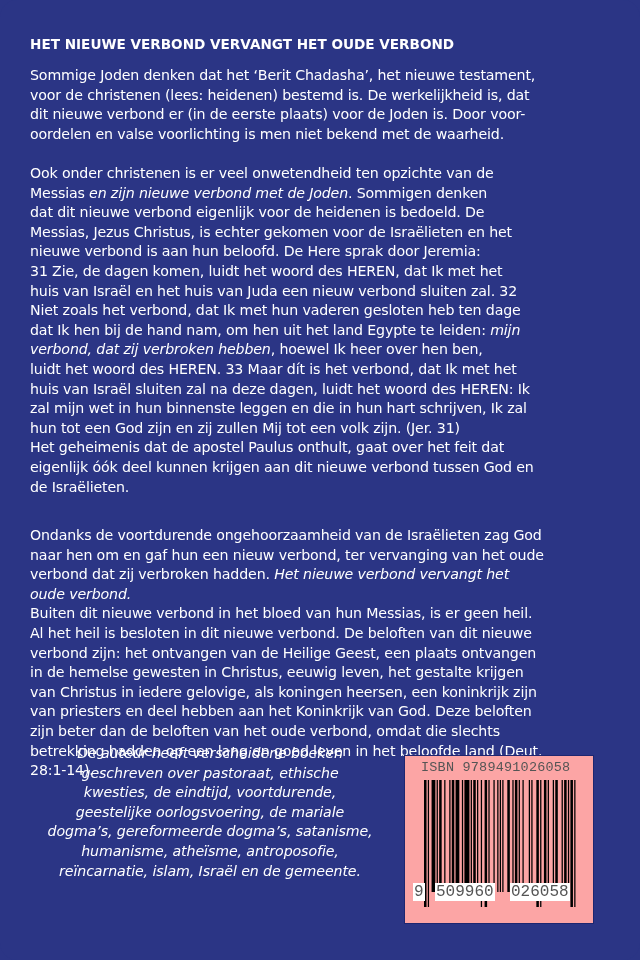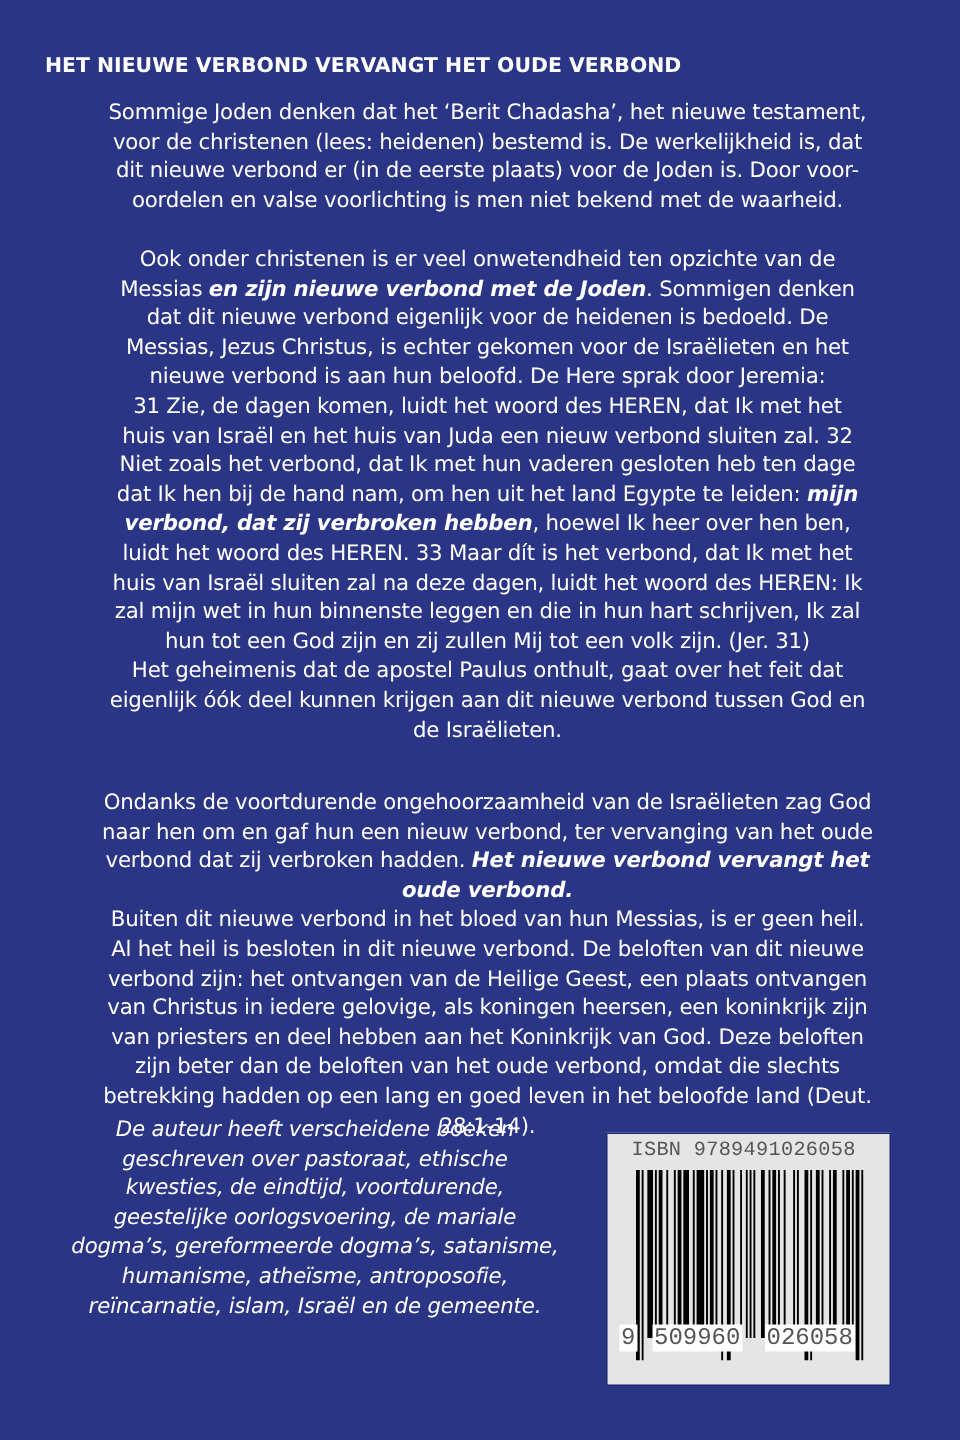--- a/index.html
+++ b/index.html
@@ -12,33 +12,33 @@
   }
   .page { position: absolute; left: 0; top: 0; width: 640px; height: 960px; background: #2b3585; border-radius: 17px; }
   .title {
     position: absolute; left: 30px; top: 36px; width: 590px;
     font-size: 13.6px; font-weight: bold; letter-spacing: 0; white-space: nowrap;
   }
   .para {
     position: absolute; left: 30px; width: 590px;
     font-size: 14.2px; line-height: 19.6px; letter-spacing: -0.15px;
   }
-  .para .line { display: block; white-space: nowrap; text-align: center; }
-  .bi { font-weight: bold; font-style: italic; }
+  .para .line { display: block; white-space: nowrap; }
+  .bi { font-weight: normal; font-style: italic; }
   #p1 { top: 66px; }
   #p2 { top: 164px; }
   #p3 { top: 526px; }
   .author {
     position: absolute; left: 30px; top: 744px; width: 360px;
     font-size: 14.2px; line-height: 19.6px; font-style: italic; letter-spacing: -0.1px;
   }
   .author .line { display: block; white-space: nowrap; text-align: center; }
   .barcode-box {
     position: absolute; left: 404px; top: 755px; width: 188px; height: 167px;
-    background: #e5e5e5; border: 1px solid #1d2670;
+    background: #fca5a5; border: 1px solid #1d2670;
   }
   .isbn-label {
     position: absolute; left: 16px; top: 4px;
     font-family: "Liberation Mono", "DejaVu Sans Mono", monospace;
     font-size: 13.5px; color: #555555; letter-spacing: 0.2px; white-space: nowrap;
   }
   .bars { position: absolute; left: 19px; top: 24px; width: 154px; height: 127px; }
   .digits {
     position: absolute; left: 10px; top: 127px; width: 170px; height: 20px;
     font-family: "Liberation Mono", "DejaVu Sans Mono", monospace;
@@ -78,20 +78,21 @@
       <span class="line">de Israëlieten.</span>
     </div>
   <div class="para" id="p3">
       <span class="line">Ondanks de voortdurende ongehoorzaamheid van de Israëlieten zag God</span>
       <span class="line">naar hen om en gaf hun een nieuw verbond, ter vervanging van het oude</span>
       <span class="line">verbond dat zij verbroken hadden. <span class="bi">Het nieuwe verbond vervangt het</span></span>
       <span class="line"><span class="bi">oude verbond.</span></span>
       <span class="line">Buiten dit nieuwe verbond in het bloed van hun Messias, is er geen heil.</span>
       <span class="line">Al het heil is besloten in dit nieuwe verbond. De beloften van dit nieuwe</span>
       <span class="line">verbond zijn: het ontvangen van de Heilige Geest, een plaats ontvangen</span>
+      <span class="line">in de hemelse gewesten in Christus, eeuwig leven, het gestalte krijgen</span>
       <span class="line">van Christus in iedere gelovige, als koningen heersen, een koninkrijk zijn</span>
       <span class="line">van priesters en deel hebben aan het Koninkrijk van God. Deze beloften</span>
       <span class="line">zijn beter dan de beloften van het oude verbond, omdat die slechts</span>
       <span class="line">betrekking hadden op een lang en goed leven in het beloofde land (Deut.</span>
       <span class="line">28:1-14).</span>
     </div>
 
   <div class="author" id="author">
       <span class="line">De auteur heeft verscheidene boeken</span>
       <span class="line">geschreven over pastoraat, ethische</span>

